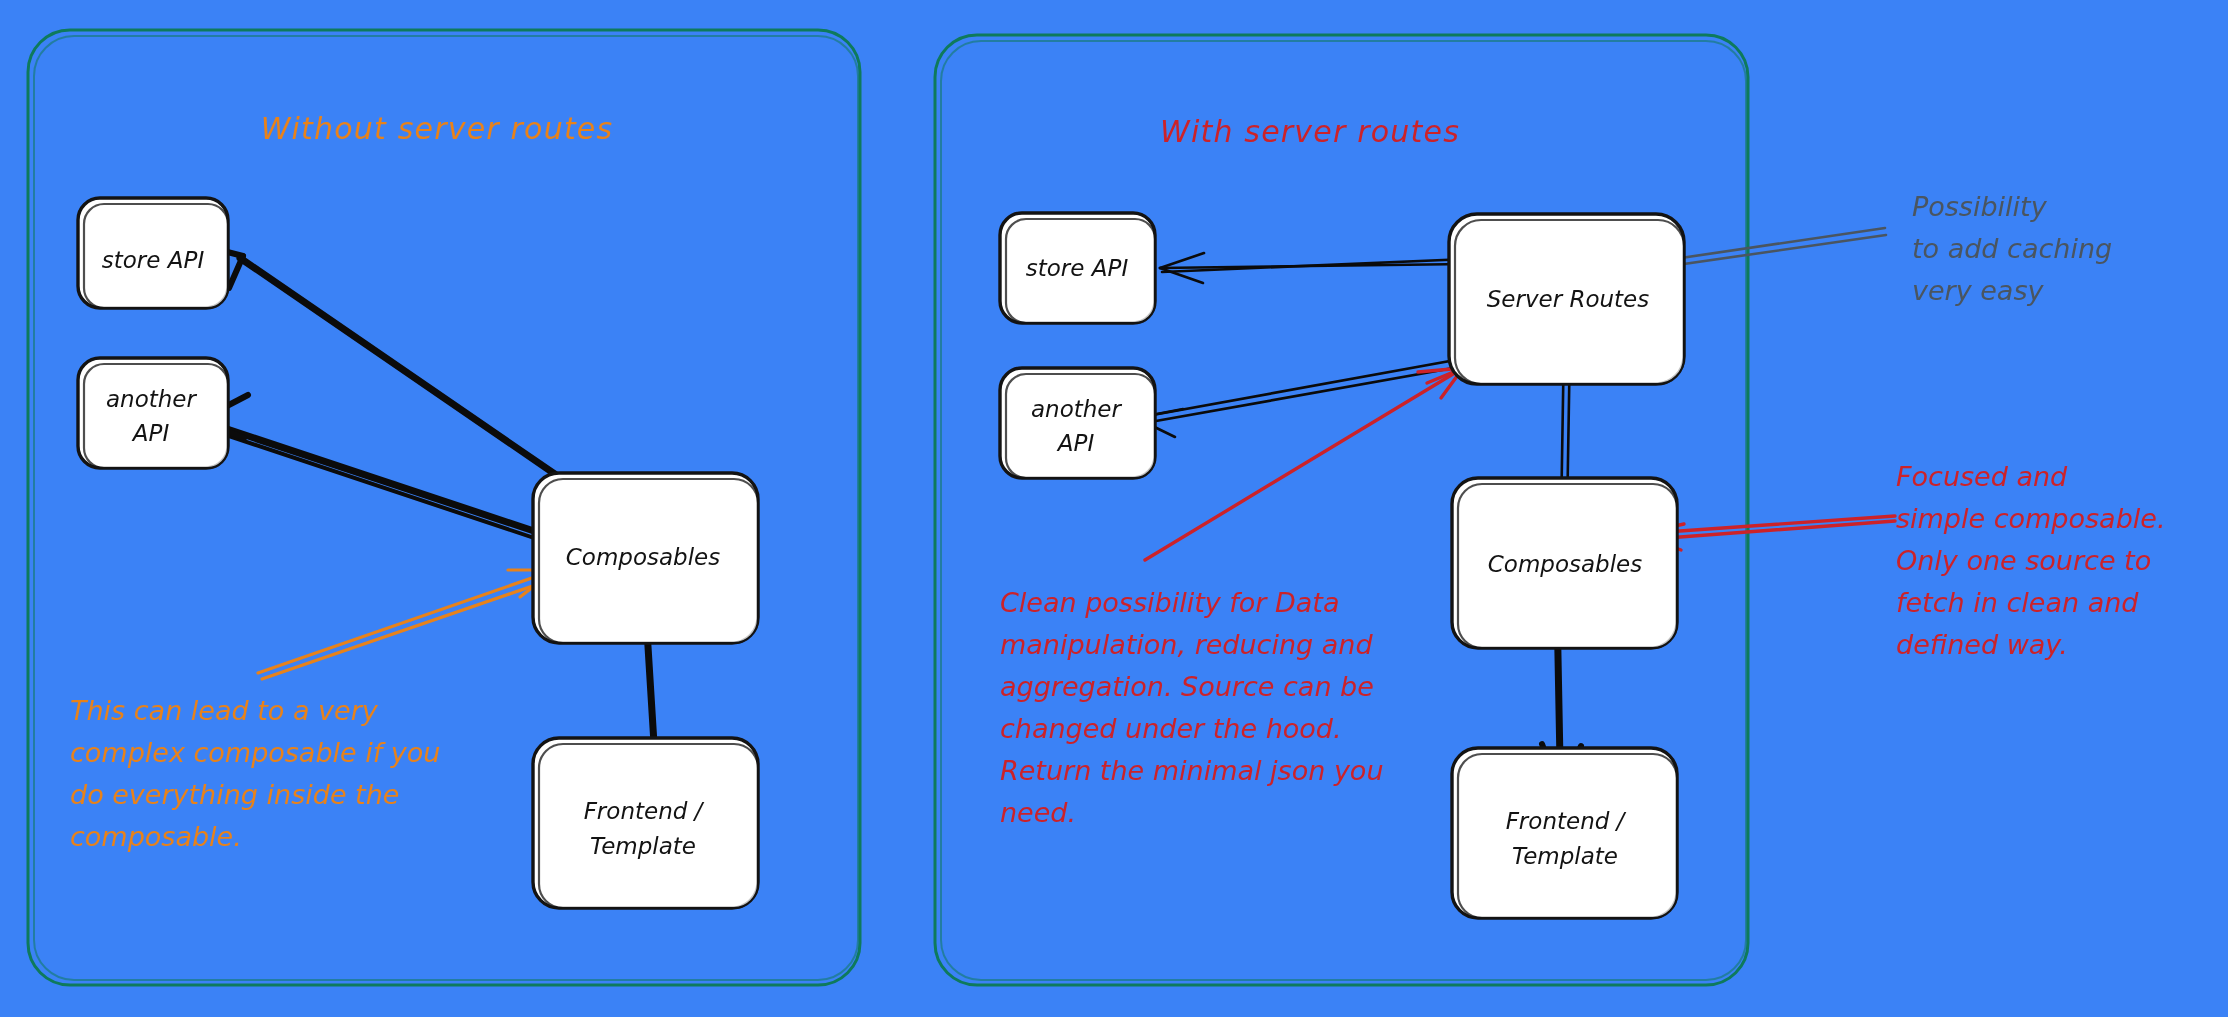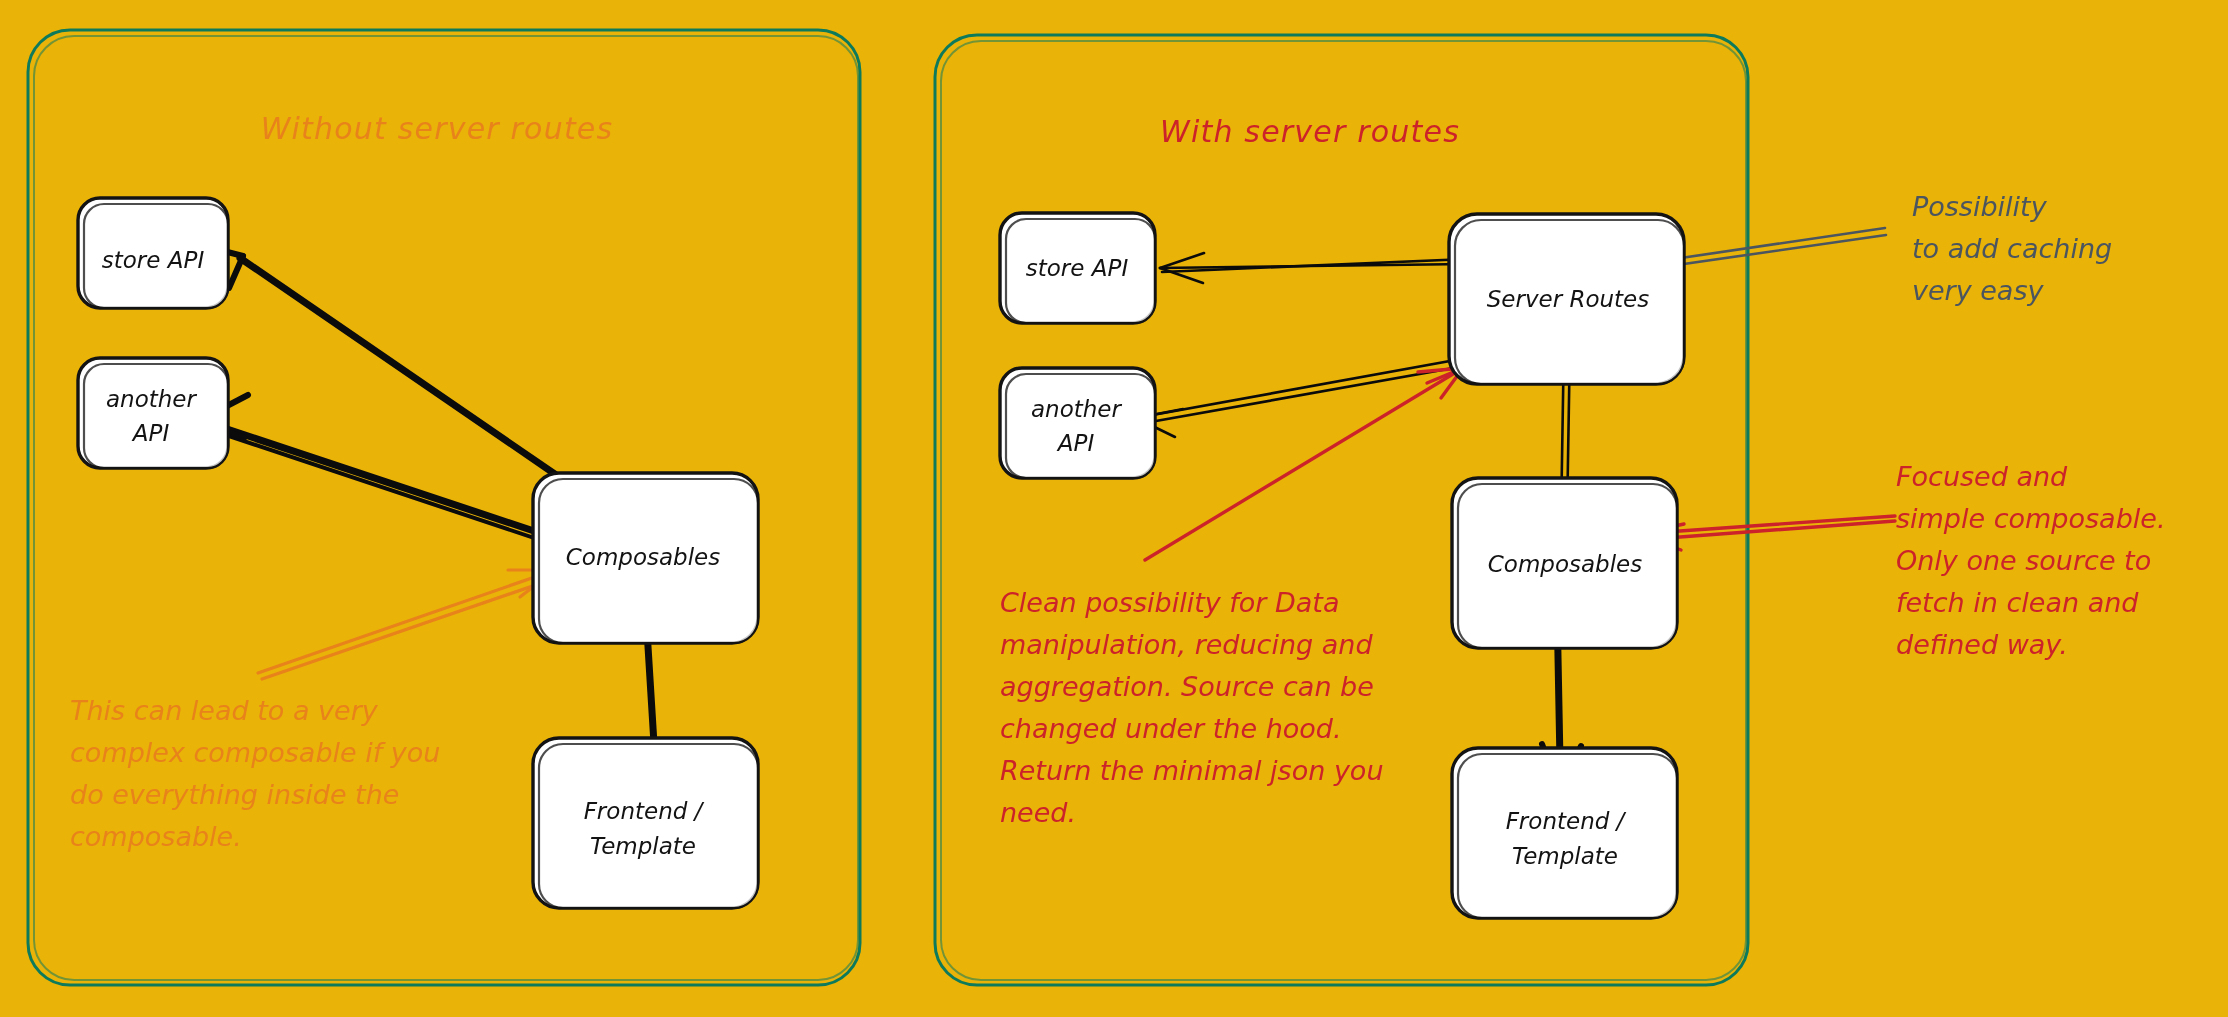--- a/index.html
+++ b/index.html
@@ -8,21 +8,21 @@
     padding: 0;
     background: #ffffff;
   }
   body {
     font-family: "DejaVu Sans", sans-serif;
   }
   #stage {
     position: relative;
     width: 2228px;
     height: 1017px;
-    background: #eab308;
+    background: #3b82f6;
     overflow: hidden;
   }
   #stage svg.layer {
     position: absolute;
     left: 0;
     top: 0;
     width: 2228px;
     height: 1017px;
     overflow: visible;
   }

